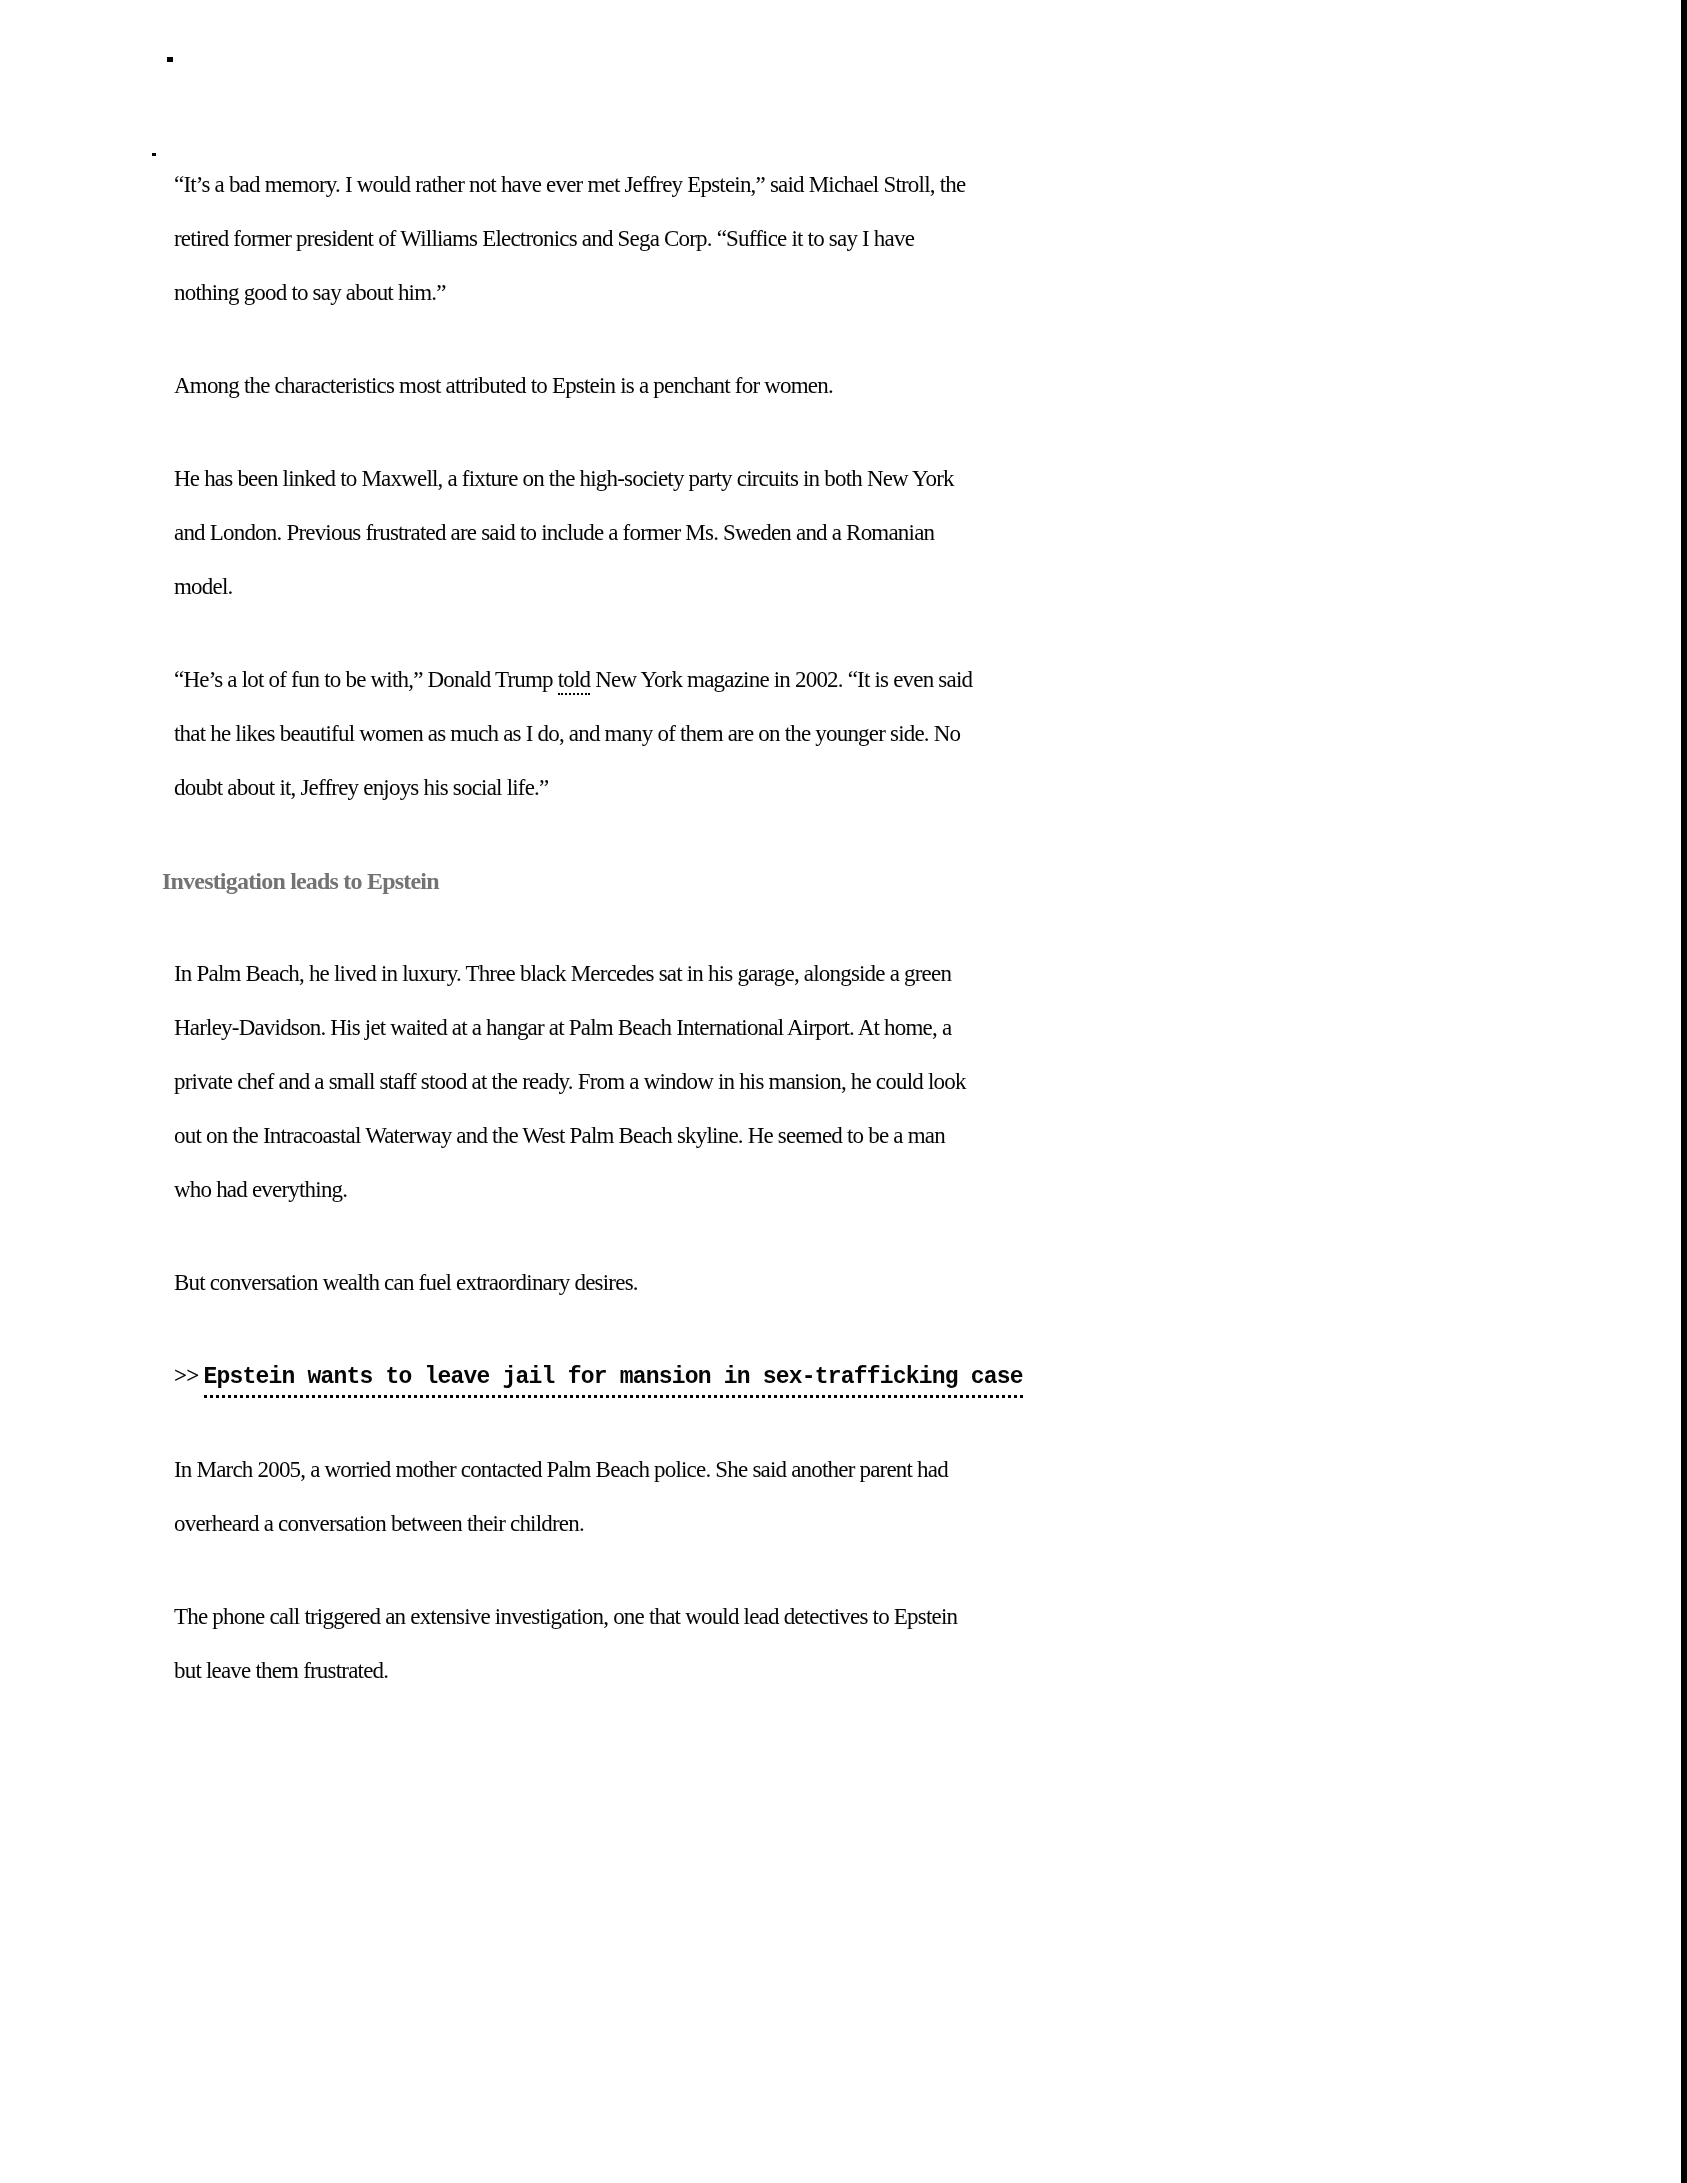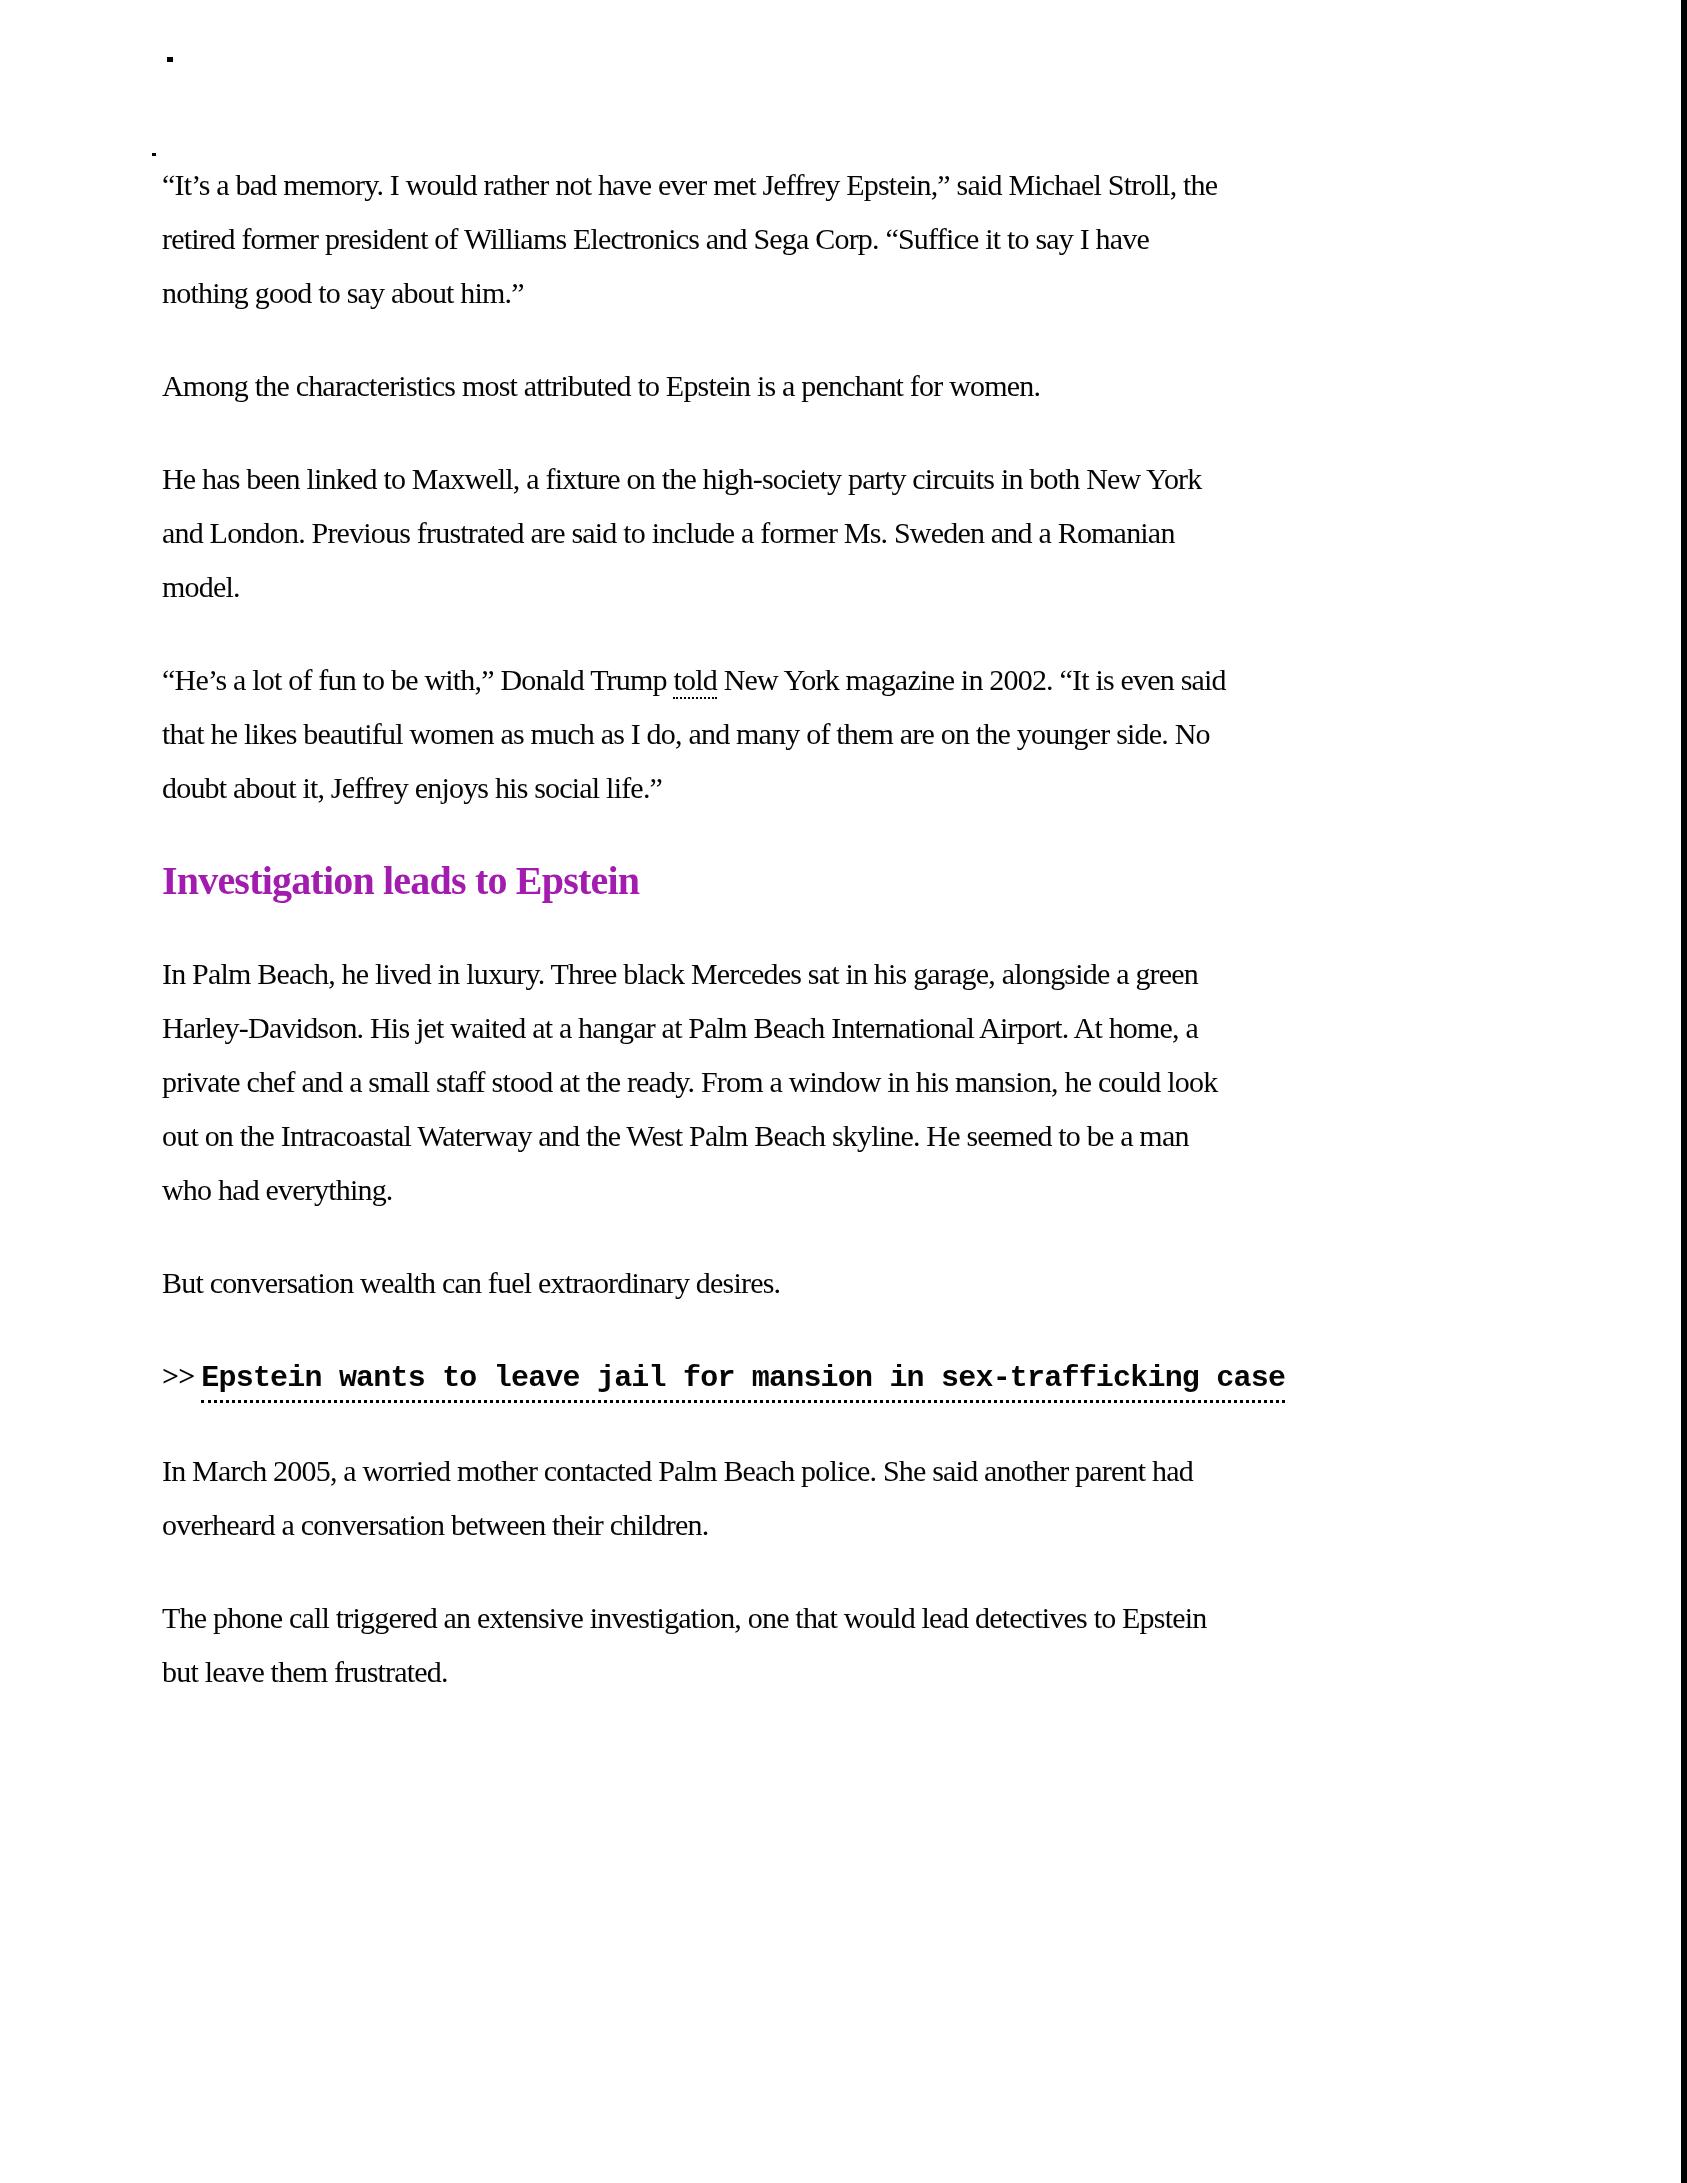--- a/index.html
+++ b/index.html
@@ -12,35 +12,35 @@
     color: #000000;
     overflow: hidden;
   }
   .content {
     position: absolute;
     left: 162px;
     top: 158px;
     width: 1363px;
   }
   .para {
-    margin: 0 0 39px 0;
-    font-size: 30px;
+    margin: 0 0 39px 12px;
+    font-size: 23px;
     line-height: 54px;
     letter-spacing: -0.8px;
     white-space: pre-line;
     color: #050505;
   }
   .section-heading {
     margin: 0 0 39px 0;
-    font-size: 40px;
+    font-size: 24px;
     line-height: 54px;
     letter-spacing: -0.8px;
     font-weight: bold;
     white-space: pre-line;
-    color: #a21caf;
+    color: #737373;
   }
   .link-line { font-weight: bold; }
   .dotted-word {
     border-bottom: 2.6px dotted #000;
     padding-bottom: 1.3px;
   }
   .dotted-link {
     border-bottom: 3.3px dotted #000;
     padding-bottom: 5.3px;
     font-family: Liberation Mono, monospace;

